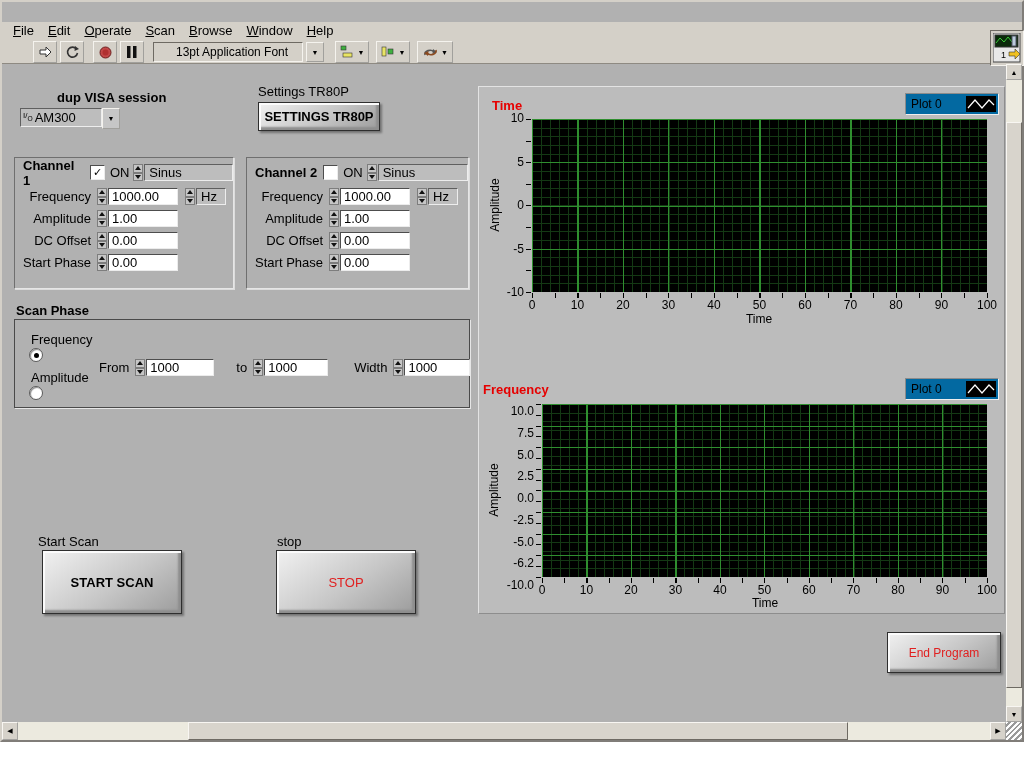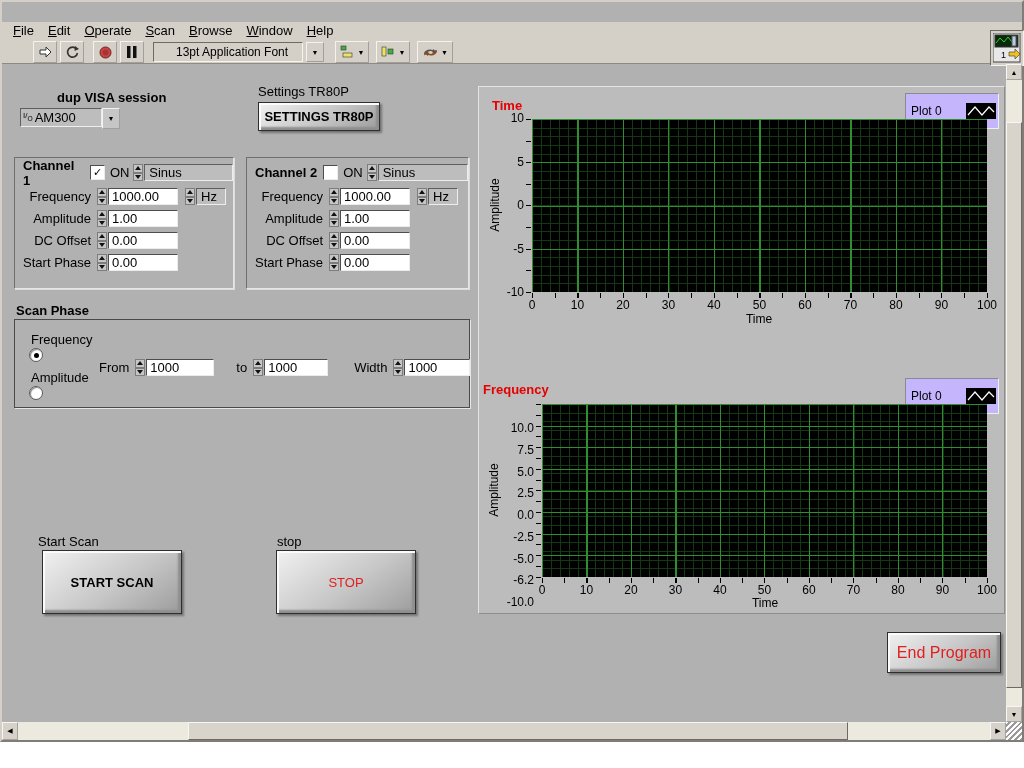--- a/index.html
+++ b/index.html
@@ -53,21 +53,21 @@
     box-shadow:inset 1px 1px 1px rgba(0,0,0,.45);display:flex;align-items:center;justify-content:center;}
   .radio.sel::after{content:"";width:5px;height:5px;border-radius:50%;background:#000;}
   .big-btn{border:1px solid #2e2e2e;
     background:linear-gradient(145deg,#f1f1f1 0%,#c6c6c6 55%,#9c9c9c 100%);
     box-shadow:inset 2px 2px 0 #fbfbfb,inset -3px -3px 2px #8e8e8e,2px 2px 2px rgba(0,0,0,.35);
     display:flex;align-items:center;justify-content:center;font-size:13px;color:#000;}
   
   .graph-panel{left:476px;top:84px;width:527px;height:528px;background:#bcbcbc;
     border:1px solid;border-color:#e3e3e3 #8d8d8d #8d8d8d #e3e3e3;box-sizing:border-box;}
   .graph-title{font-size:13px;font-weight:bold;color:#e60000;}
-  .legend{display:flex;align-items:center;background:#c4b5fd;padding:8px 2px;gap:5px;
+  .legend{display:flex;align-items:center;background:#0369a1;padding:1px 2px;gap:5px;
     border:1px solid;border-color:#8b8b8b #eeeeee #eeeeee #8b8b8b;}
   .legend .ltext{font-size:12px;flex:1;padding-left:3px;}
   .plot{background-color:#000;}
   .plot-time{background-image:
     repeating-linear-gradient(to right,#2f8e2f 0 1px,transparent 1px 45.5px),
     repeating-linear-gradient(to bottom,#2f8e2f 0 1px,transparent 1px 43.25px),
     repeating-linear-gradient(to right,#143814 0 1px,transparent 1px 9.1px),
     repeating-linear-gradient(to bottom,#143814 0 1px,transparent 1px 8.65px);}
   .plot-freq{background-image:
     repeating-linear-gradient(to right,#2f8e2f 0 1px,transparent 1px 44.5px),
@@ -351,21 +351,21 @@
   <div class="abs axis-label" style="left:727px;top:310px;width:60px;">Time</div>
   <div class="abs axis-label rot" style="left:458px;top:196px;width:70px;height:14px;">Amplitude</div>
 
   <div class="abs graph-title" style="left:481px;top:380px;">Frequency</div>
   <div class="abs legend" style="left:903px;top:376px;width:88px;height:18px;">
     <span class="ltext">Plot 0</span>
     <svg width="30" height="16" style="background:#000;">
       <polyline points="2,12 9,4 16,12 23,4 28,9" fill="none" stroke="#fff" stroke-width="1.2"></polyline>
     </svg>
   </div>
-  <div class="abs yticks" style="left:490px;top:420px;width:42px;height:187px;justify-content:space-between;">
+  <div class="abs yticks" style="left:490px;top:403px;width:42px;height:187px;justify-content:space-between;">
       <span>10.0</span>
       <span>7.5</span>
       <span>5.0</span>
       <span>2.5</span>
       <span>0.0</span>
       <span>-2.5</span>
       <span>-5.0</span>
       <span>-6.2</span>
       <span>-10.0</span>
     </div>
@@ -381,21 +381,21 @@
       <span>50</span>
       <span>60</span>
       <span>70</span>
       <span>80</span>
       <span>90</span>
       <span>100</span>
     </div>
   <div class="abs axis-label" style="left:733px;top:594px;width:60px;">Time</div>
   <div class="abs axis-label rot" style="left:457px;top:481px;width:70px;height:14px;">Amplitude</div>
 
-  <div class="abs big-btn" style="left:885px;top:630px;width:112px;height:39px;color:#e02020;font-size:16px;">End Program</div>
+  <div class="abs big-btn" style="left:885px;top:630px;width:112px;height:39px;color:#e02020;font-size:12px;">End Program</div>
 
   <div class="abs sb-track" style="left:1004px;top:62px;width:16px;height:658px;">
     <div class="abs sb-btn" style="left:0;top:0;width:16px;height:16px;">▲</div>
     <div class="abs sb-thumb" style="left:0;top:58px;width:16px;height:566px;"></div>
     <div class="abs sb-btn" style="left:0;top:642px;width:16px;height:16px;">▼</div>
   </div>
   <div class="abs sb-track" style="left:0px;top:720px;width:1004px;height:18px;">
     <div class="abs sb-btn" style="left:0;top:0;width:16px;height:18px;">◀</div>
     <div class="abs sb-thumb" style="left:186px;top:0;width:660px;height:18px;"></div>
     <div class="abs sb-btn" style="left:988px;top:0;width:16px;height:18px;">▶</div>

